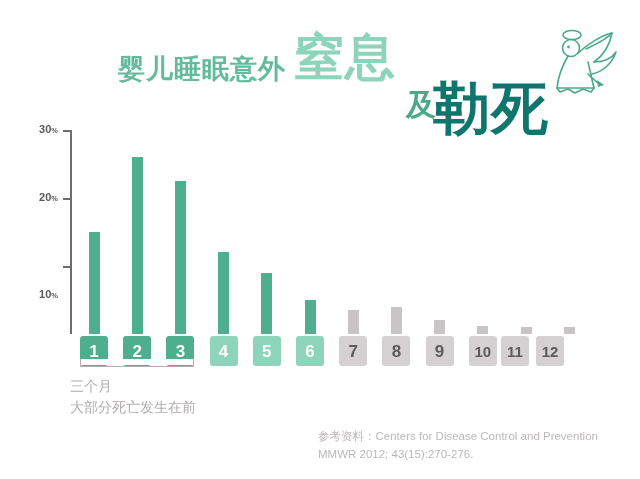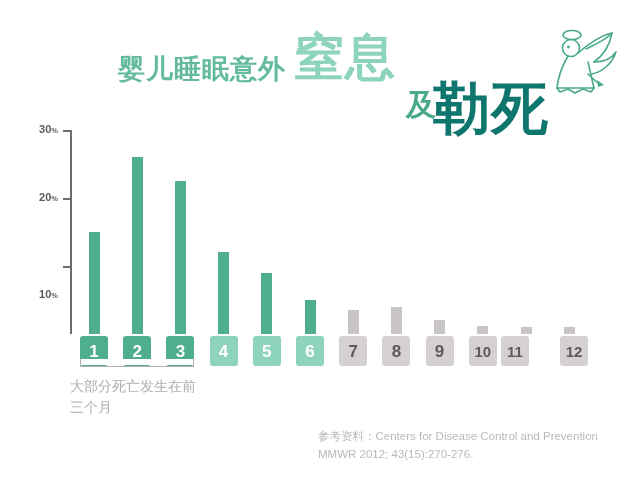--- a/index.html
+++ b/index.html
@@ -264,30 +264,30 @@
         <div class="numbox dark" style="left: 123.2px; top: 218px;">2</div>
         <div class="numbox dark" style="left: 166.4px; top: 218px;">3</div>
         <div class="numbox light" style="left: 209.6px; top: 218px;">4</div>
         <div class="numbox light" style="left: 252.8px; top: 218px;">5</div>
         <div class="numbox light" style="left: 296px; top: 218px;">6</div>
         <div class="numbox grey" style="left: 339.2px; top: 218px;">7</div>
         <div class="numbox grey" style="left: 382.4px; top: 218px;">8</div>
         <div class="numbox grey" style="left: 425.6px; top: 218px;">9</div>
         <div class="numbox grey n2" style="left: 468.8px; top: 218px;">10</div>
         <div class="numbox grey n2" style="left: 501px; top: 218px;">11</div>
-        <div class="numbox grey n2" style="left: 560px; top: 218px;">12</div>
+        <div class="numbox grey n2" style="left: 536px; top: 218px;">12</div>
       </div>
 
     <div id="bracket" style="left: 80px; width: 114.4px;">
       <div id="bracket-fill"></div>
     </div>
 
     <div id="note">
+      <div>三个月</div>
       <div>大部分死亡发生在前</div>
-      <div>三个月</div>
     </div>
   </div>
 
   <div id="source">
     <div>参考资料：Centers for Disease Control and Prevention</div>
     <div>MMWR 2012; 43(15):270-276.</div>
   </div>
 
 </div>
 

